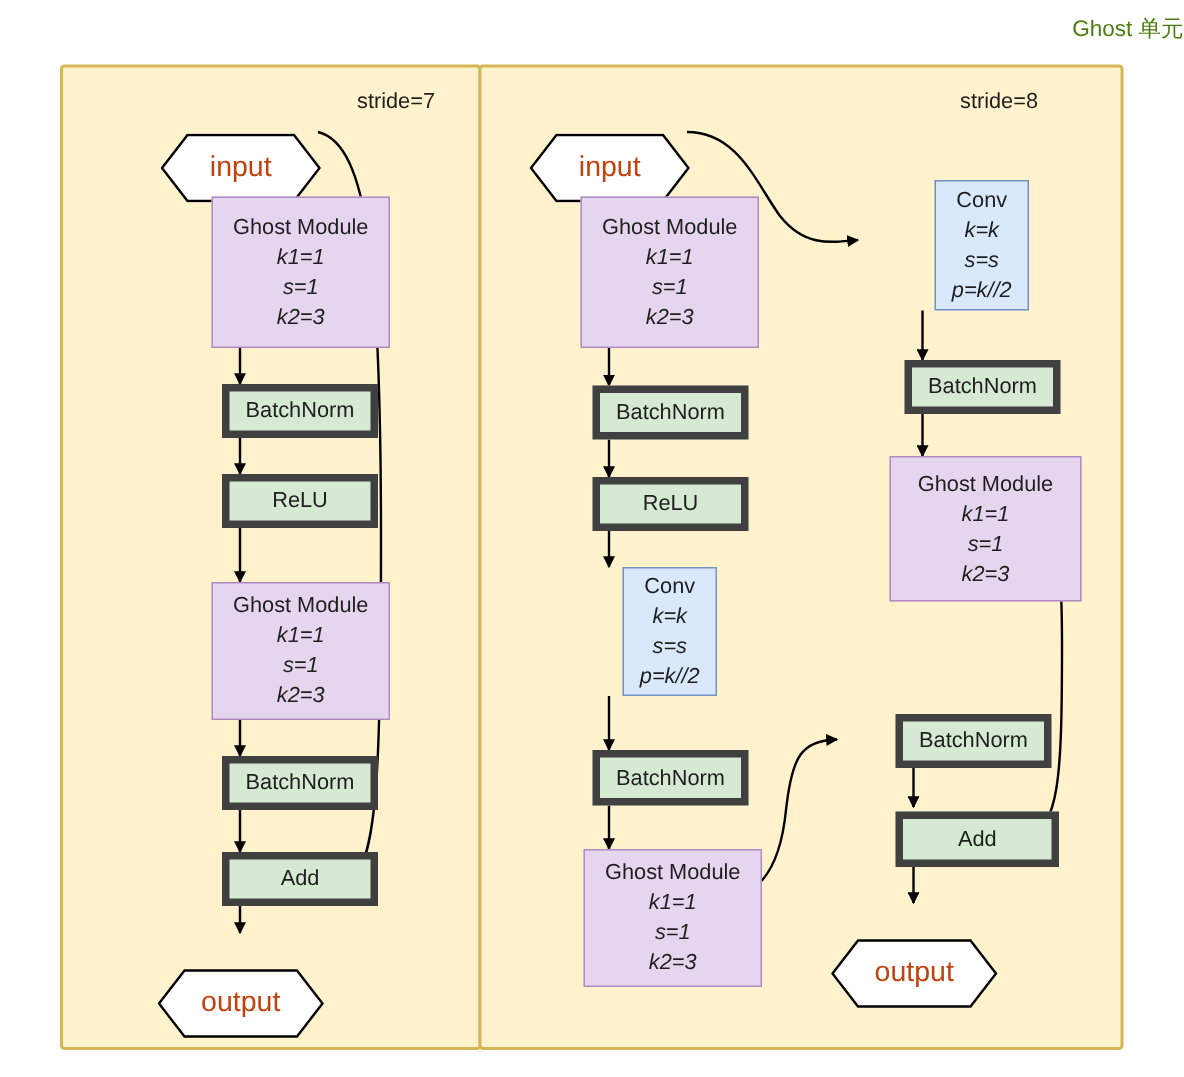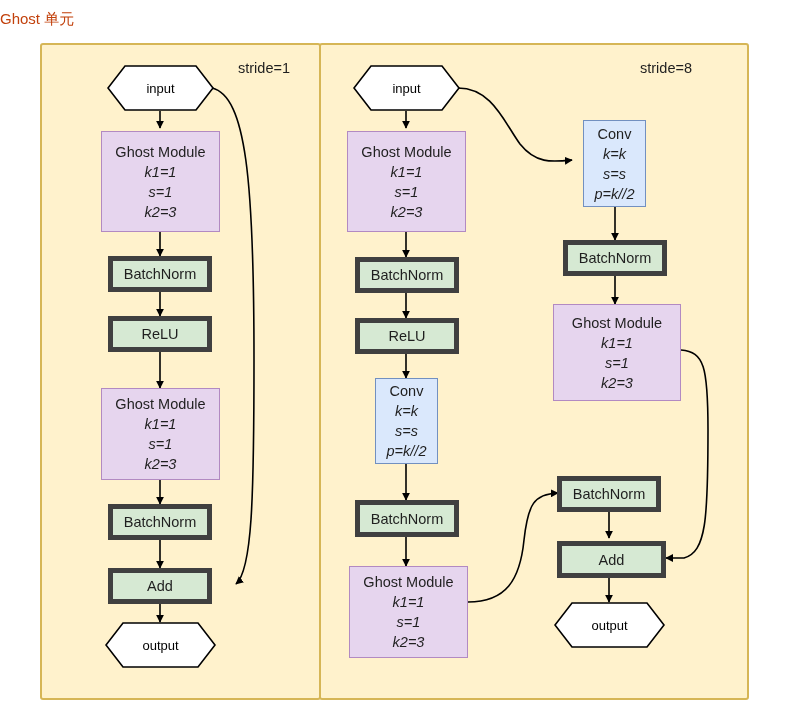--- a/index.html
+++ b/index.html
@@ -12,41 +12,42 @@
     height: 718px;
     position: relative;
     font-family: "Liberation Sans", "DejaVu Sans", sans-serif;
     overflow: hidden;
   }
   #diagram-title {
     position: absolute;
     left: 0;
     top: 10px;
     width: 789px;
-    text-align: left;
+    text-align: right;
     font-size: 15px;
-    color: #c2410c;
+    color: #4d7c0f;
   }
   #svg-layer {
     position: absolute;
     left: 0;
     top: 0;
   }
   .node {
     position: absolute;
     box-sizing: border-box;
     display: flex;
     flex-direction: column;
     align-items: center;
     justify-content: center;
     font-size: 14.5px;
     color: #1f1f1f;
     line-height: 1.38;
     text-align: center;
     z-index: 5;
+    margin-left: 40px;
   }
   .node-ghost {
     background: #e6d5ee;
     border: 1px solid #b28ac2;
   }
   .node-bn, .node-add {
     background: #d6e9d3;
     border: 5px solid #404040;
   }
   .node-conv {
@@ -59,22 +60,23 @@
   }
   .node-title {
     display: block;
   }
   .hexnode {
     position: absolute;
     z-index: 5;
     display: flex;
     align-items: center;
     justify-content: center;
-    font-size: 13px;
-    color: #000000;
+    font-size: 19px;
+    color: #c2410c;
+    margin-top: 24px;
   }
   .hexnode .hex-label {
     position: relative;
     z-index: 2;
   }
   .hexnode svg {
     position: absolute;
     left: 0;
     top: 0;
   }
@@ -125,21 +127,21 @@
 
     <path d="M615,207 L615,240"></path>
     <path d="M615,276 L615,304"></path>
     <path d="M609,512 L609,538"></path>
     <path d="M609,578 L609,602"></path>
 
     <path d="M681,350 C704,352 708,366 708,430 C708,520 706,552 684,558 L666,558"></path>
   </g>
 </svg>
 
-<div class="stride-label" style="left:238px; top:60px;">stride=1</div>
+<div class="stride-label" style="left:238px; top:60px;">stride=7</div>
 <div class="stride-label" style="left:640px; top:60px;">stride=8</div>
 
 <div class="hexnode" style="left:107px; top:65px; width:107px; height:46px;">
   <svg width="107" height="46">
     <polygon points="18,1 89,1 106,23 89,45 18,45 1,23" fill="#ffffff" stroke="#000000" stroke-width="1.6"></polygon>
   </svg>
   <span class="hex-label">input</span>
 </div>
 
 <div class="node node-ghost" style="left:101px; top:131px; width:119px; height:101px;">

